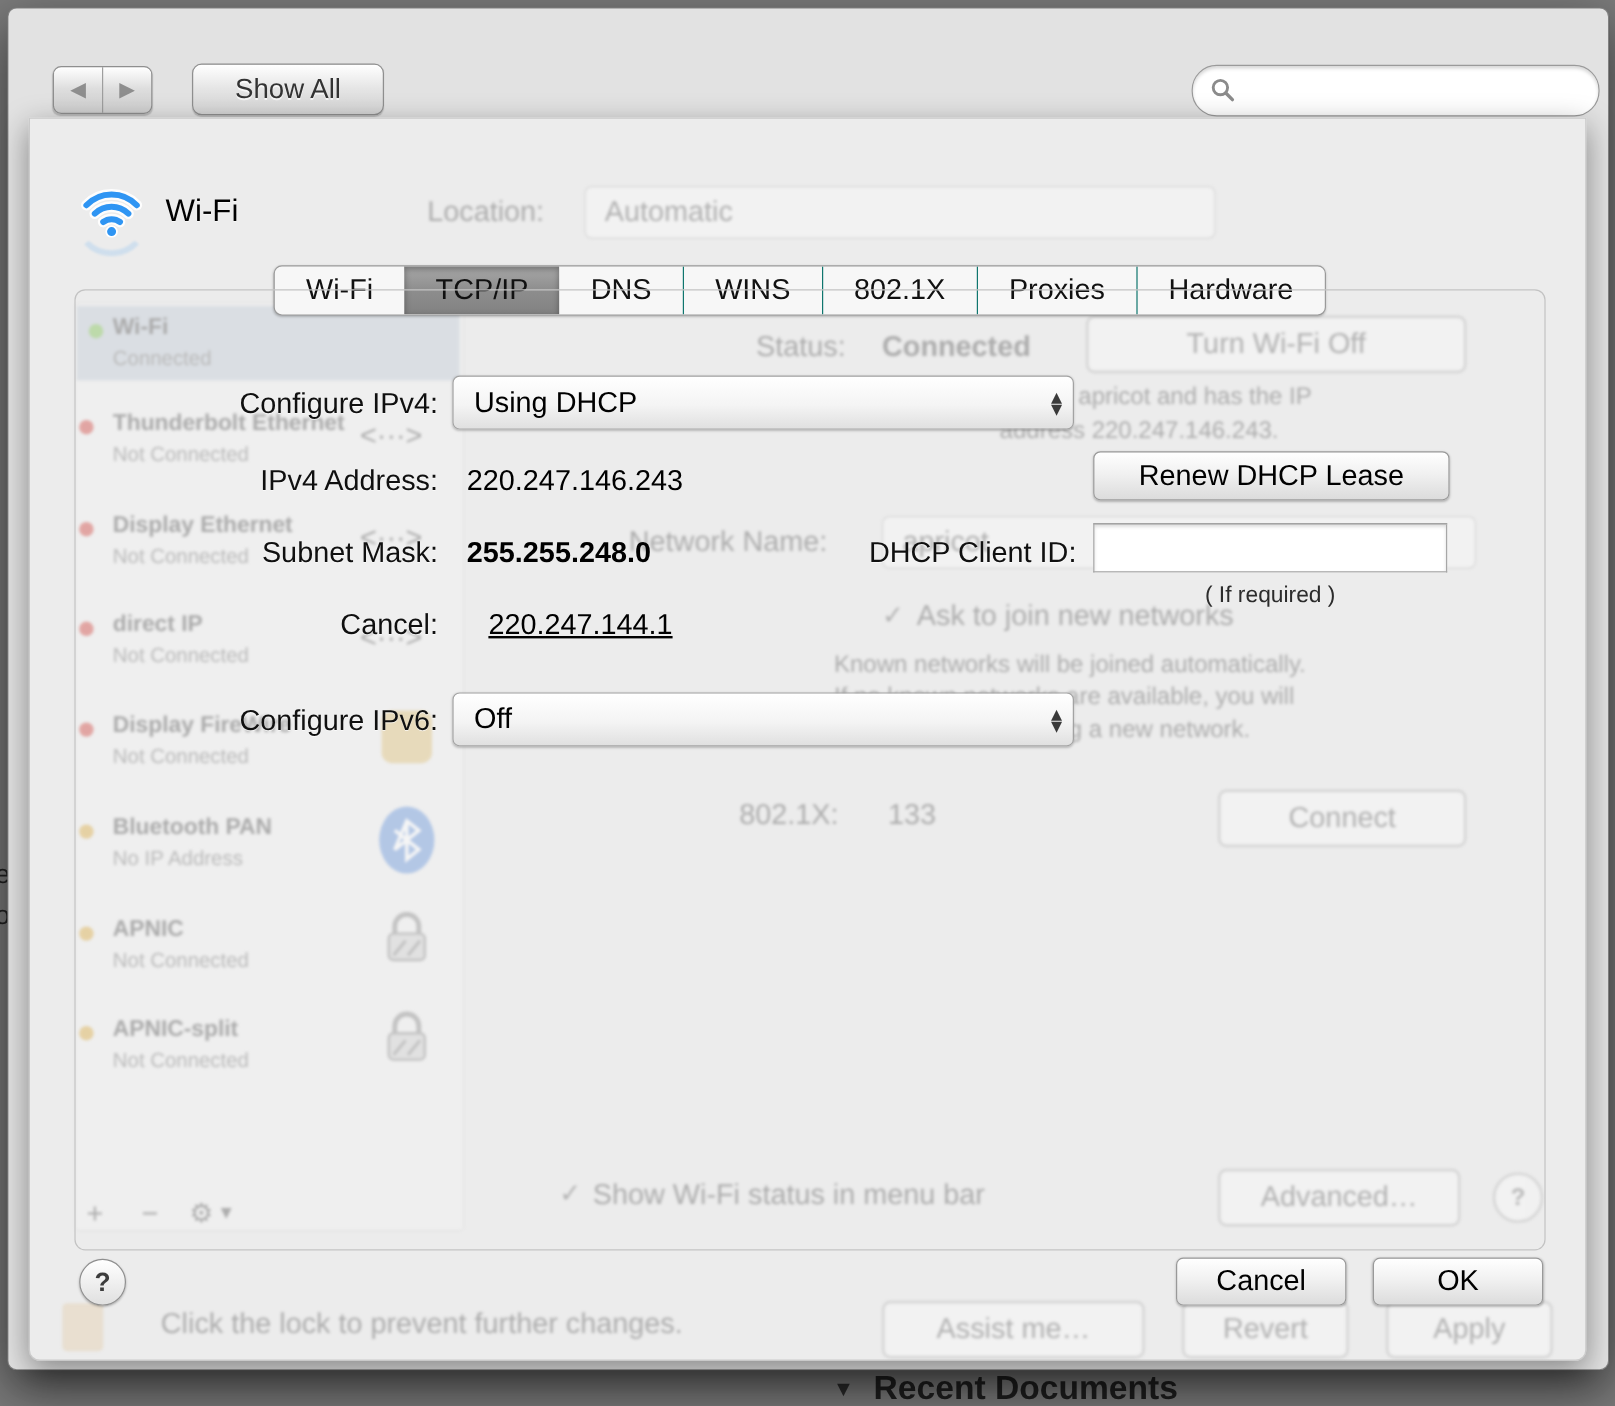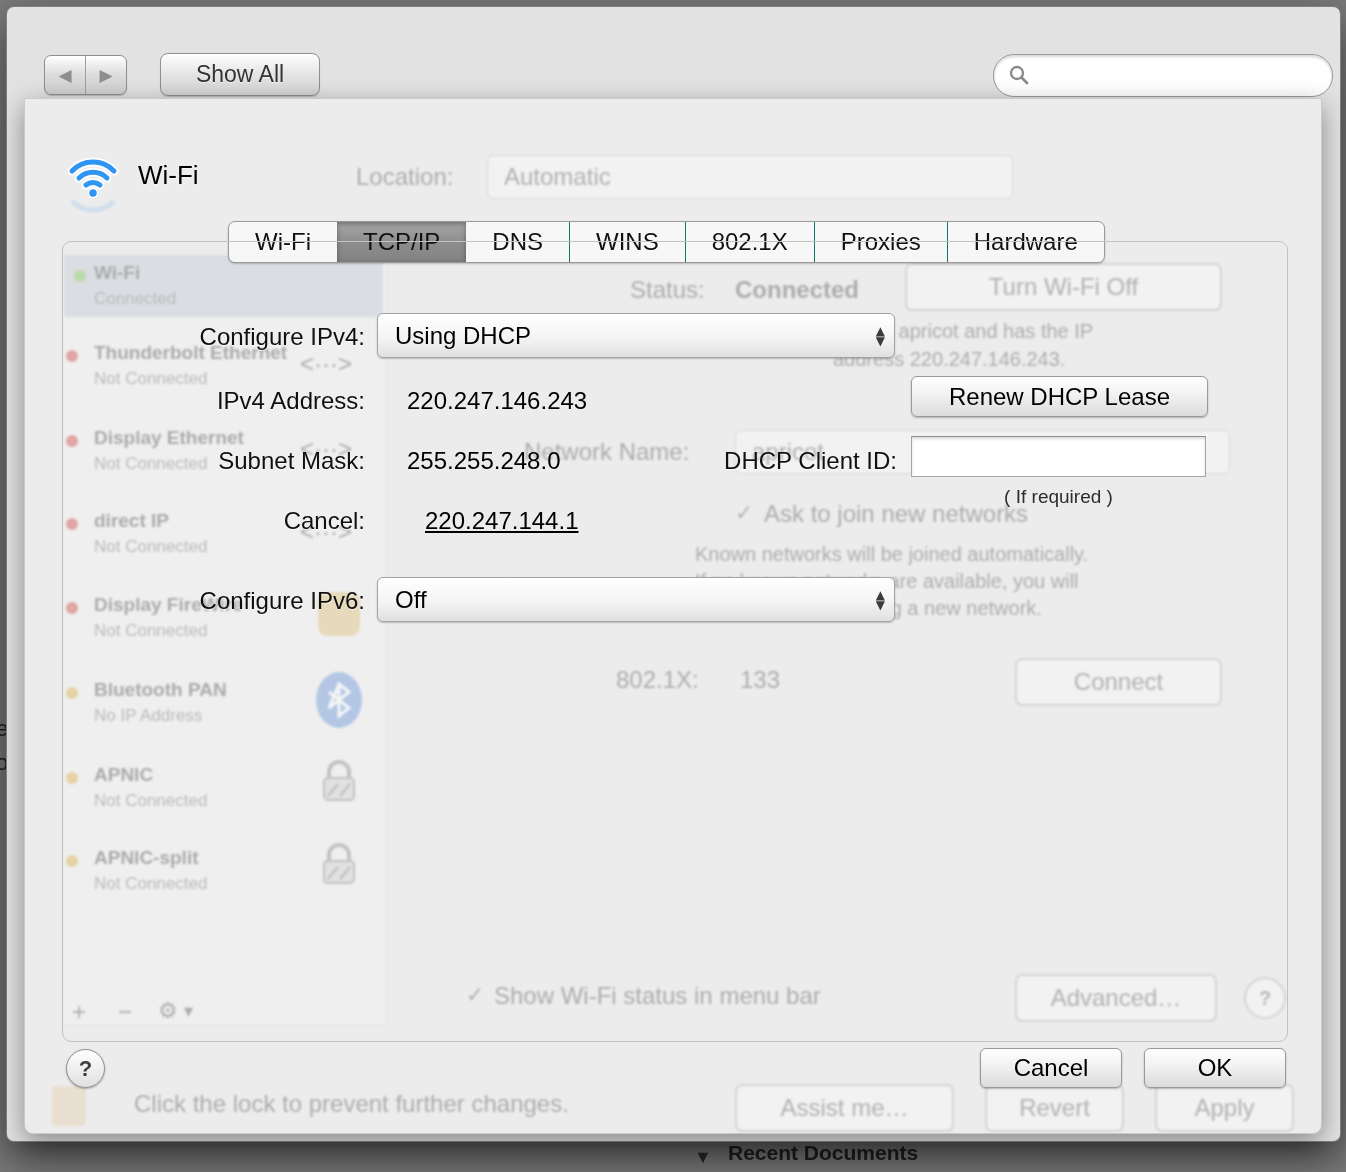--- a/index.html
+++ b/index.html
@@ -56,21 +56,21 @@
       overflow:hidden;box-shadow:0 1px 2px rgba(0,0,0,.22);}
   .tab{padding:0 26px;height:40px;line-height:40px;font-size:24px;color:#111;border-left:1px solid #0f766e;
       text-shadow:0 1px 0 rgba(255,255,255,.7);}
   .tab:first-child{border-left:none;}
   .tab.sel{background:linear-gradient(#a8a8a8,#8d8d8d 50%,#828282);box-shadow:inset 0 2px 5px rgba(0,0,0,.35);
       border-left:none;text-shadow:none;text-align:right;}
   .tab.sel + .tab{border-left:none;}
   .pane{position:absolute;border:1px solid #c3c3c3;border-radius:9px;}
   .lblr{position:absolute;font-size:24px;color:#101010;text-align:right;white-space:nowrap;
       text-shadow:0 1px 0 rgba(255,255,255,.65);}
-  .val{position:absolute;font-size:24px;color:#000;white-space:nowrap;margin-left:18px;}
+  .val{position:absolute;font-size:24px;color:#000;white-space:nowrap;}
   .popup{position:absolute;background:linear-gradient(#ffffff,#f4f4f4 55%,#e0e0e0);border:1px solid #a3a3a3;
       border-radius:6px;box-shadow:0 1px 2px rgba(0,0,0,.22),inset 0 1px 0 #fff;display:flex;align-items:center;
       padding-left:17px;font-size:24px;color:#000;}
   .stepper{position:absolute;right:9px;top:50%;transform:translateY(-50%);display:flex;flex-direction:column;
       align-items:center;color:#3a3a3a;font-size:12px;line-height:10px;font-family:"DejaVu Sans",sans-serif;}
   .pushbtn{position:absolute;background:linear-gradient(#ffffff,#f1f1f1 45%,#dcdcdc);border:1px solid #999;
       border-radius:6px;box-shadow:0 1px 2px rgba(0,0,0,.25),inset 0 1px 0 rgba(255,255,255,.9);
       display:flex;align-items:center;justify-content:center;font-size:24px;color:#000;white-space:nowrap;}
   .txtfield{position:absolute;background:#fff;border:1px solid #a7a7a7;border-top-color:#8d8d8d;
       box-shadow:inset 0 2px 3px rgba(0,0,0,.14);font-size:24px;padding-left:8px;font-family:inherit;outline:none;}
@@ -83,21 +83,21 @@
   .deskt{position:absolute;color:#222;white-space:nowrap;}
 </style>
 </head>
 <body>
 
 <div class="screen">
 
   <span class="deskt" style="left:-4px;top:716px;font-size:22px;">e</span>
   <span class="deskt" style="left:-4px;top:750px;font-size:22px;">o</span>
   <span class="deskt" style="left:694px;top:1147px;font-size:18px;color:#2b2b2b;">▼</span>
-  <span class="deskt" style="left:728px;top:1141px;font-size:21px;font-weight:600;color:#1f1f1f;">Recent Documents</span>
+  <span class="deskt" style="left:728px;top:1141px;font-size:28px;font-weight:600;color:#1f1f1f;">Recent Documents</span>
 
   <div class="window-frame"></div>
   <div class="segctl" style="left:44px;top:55px;">
     <span class="seg">
         <span>◀</span>
       </span>
     <span class="seg">
         <span>▶</span>
       </span>
   </div>
@@ -251,21 +251,21 @@
       <i>▲</i>
       <i>▼</i>
     </span>
   </div>
 
   <div class="lblr" style="left:120px;top:387px;width:245px;">IPv4 Address:</div>
   <div class="val" style="left:389px;top:387px;">220.247.146.243</div>
   <div class="pushbtn" style="left:911px;top:376px;width:295px;height:39px;">Renew DHCP Lease</div>
 
   <div class="lblr" style="left:120px;top:447px;width:245px;">Subnet Mask:</div>
-  <div class="val" style="left:389px;top:447px;">255.255.248.0</div>
+  <div class="val" style="left:389px;top:447px;font-weight:bold;">255.255.248.0</div>
   <div class="lblr" style="left:640px;top:447px;width:257px;">DHCP Client ID:</div>
   <input class="txtfield" style="left: 911px; top: 436px; width: 295px; height: 41px; box-sizing: border-box;" value="">
   <div class="note" style="left:911px;top:486px;width:295px;">( If required )</div>
 
   <div class="lblr" style="left:120px;top:507px;width:245px;">Cancel:</div>
   <div class="val" style="left:407px;top:507px;text-decoration:underline;">220.247.144.1</div>
 
   <div class="lblr" style="left:120px;top:587px;width:245px;">Configure IPv6:</div>
   <div class="popup" style="left:377px;top:577px;width:499px;height:43px;">
     <span>Off</span>

